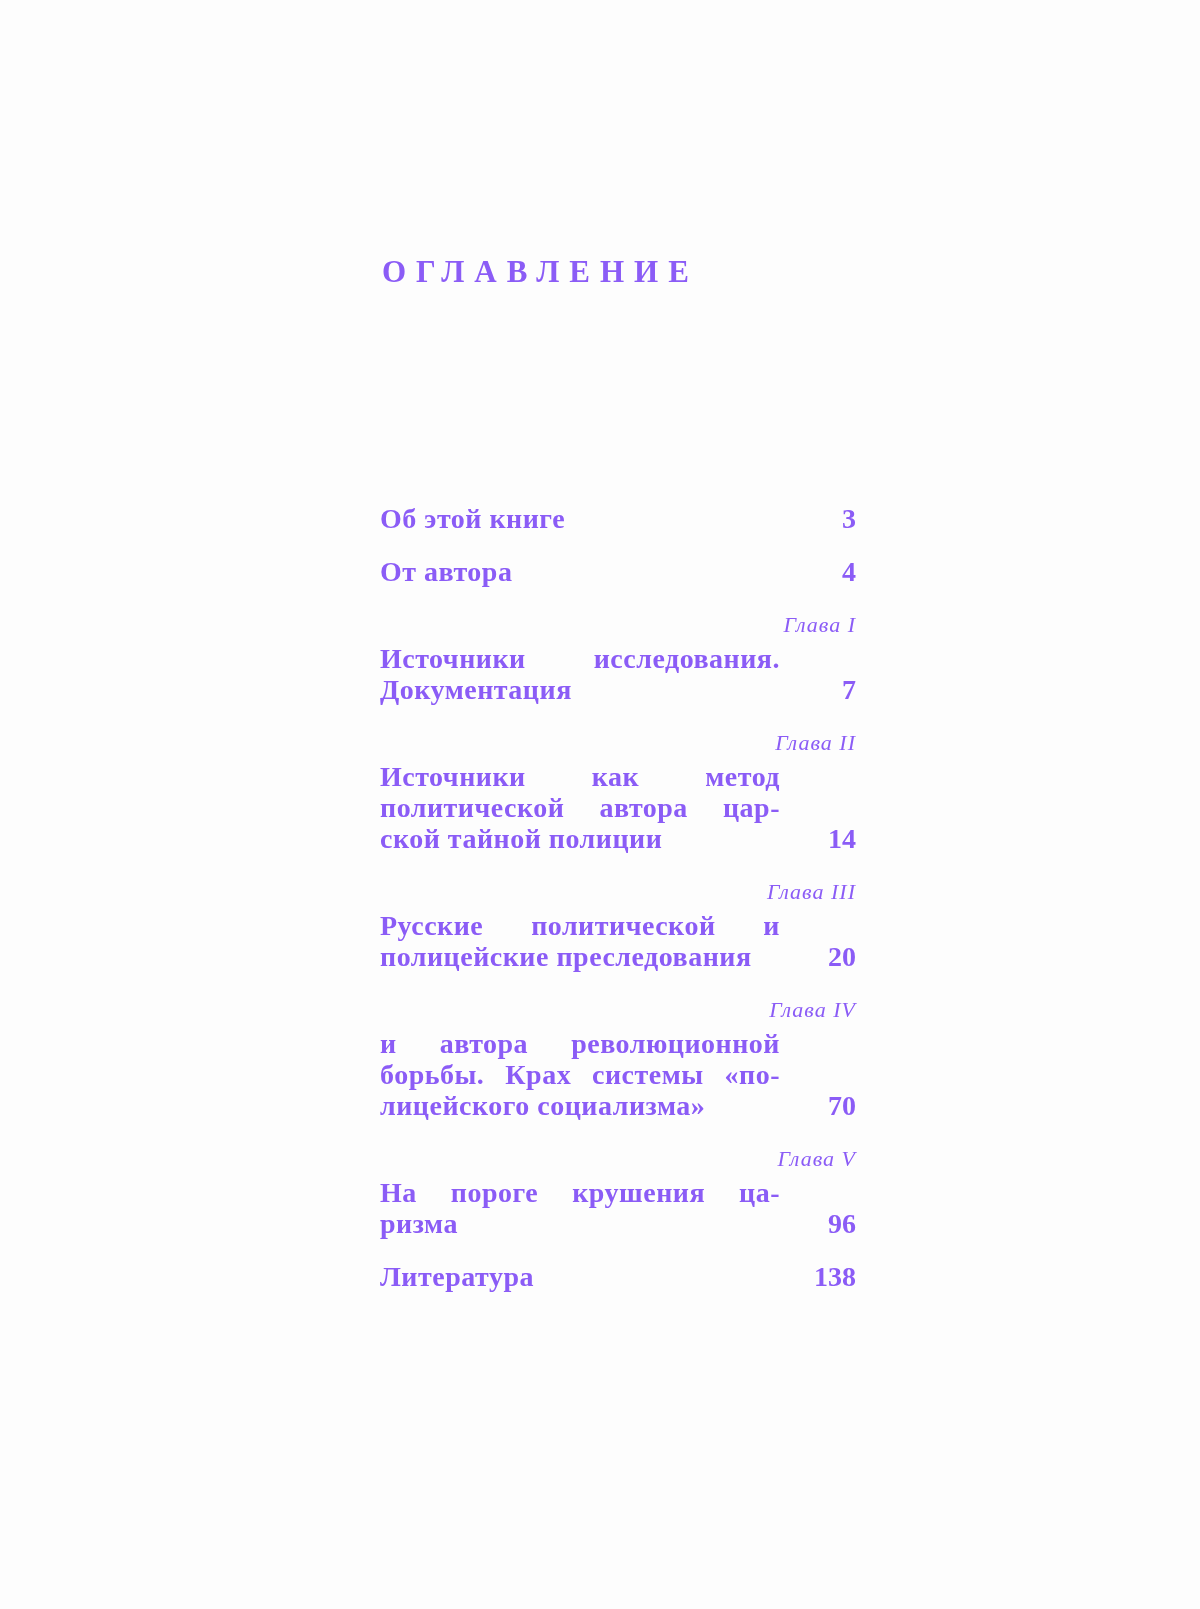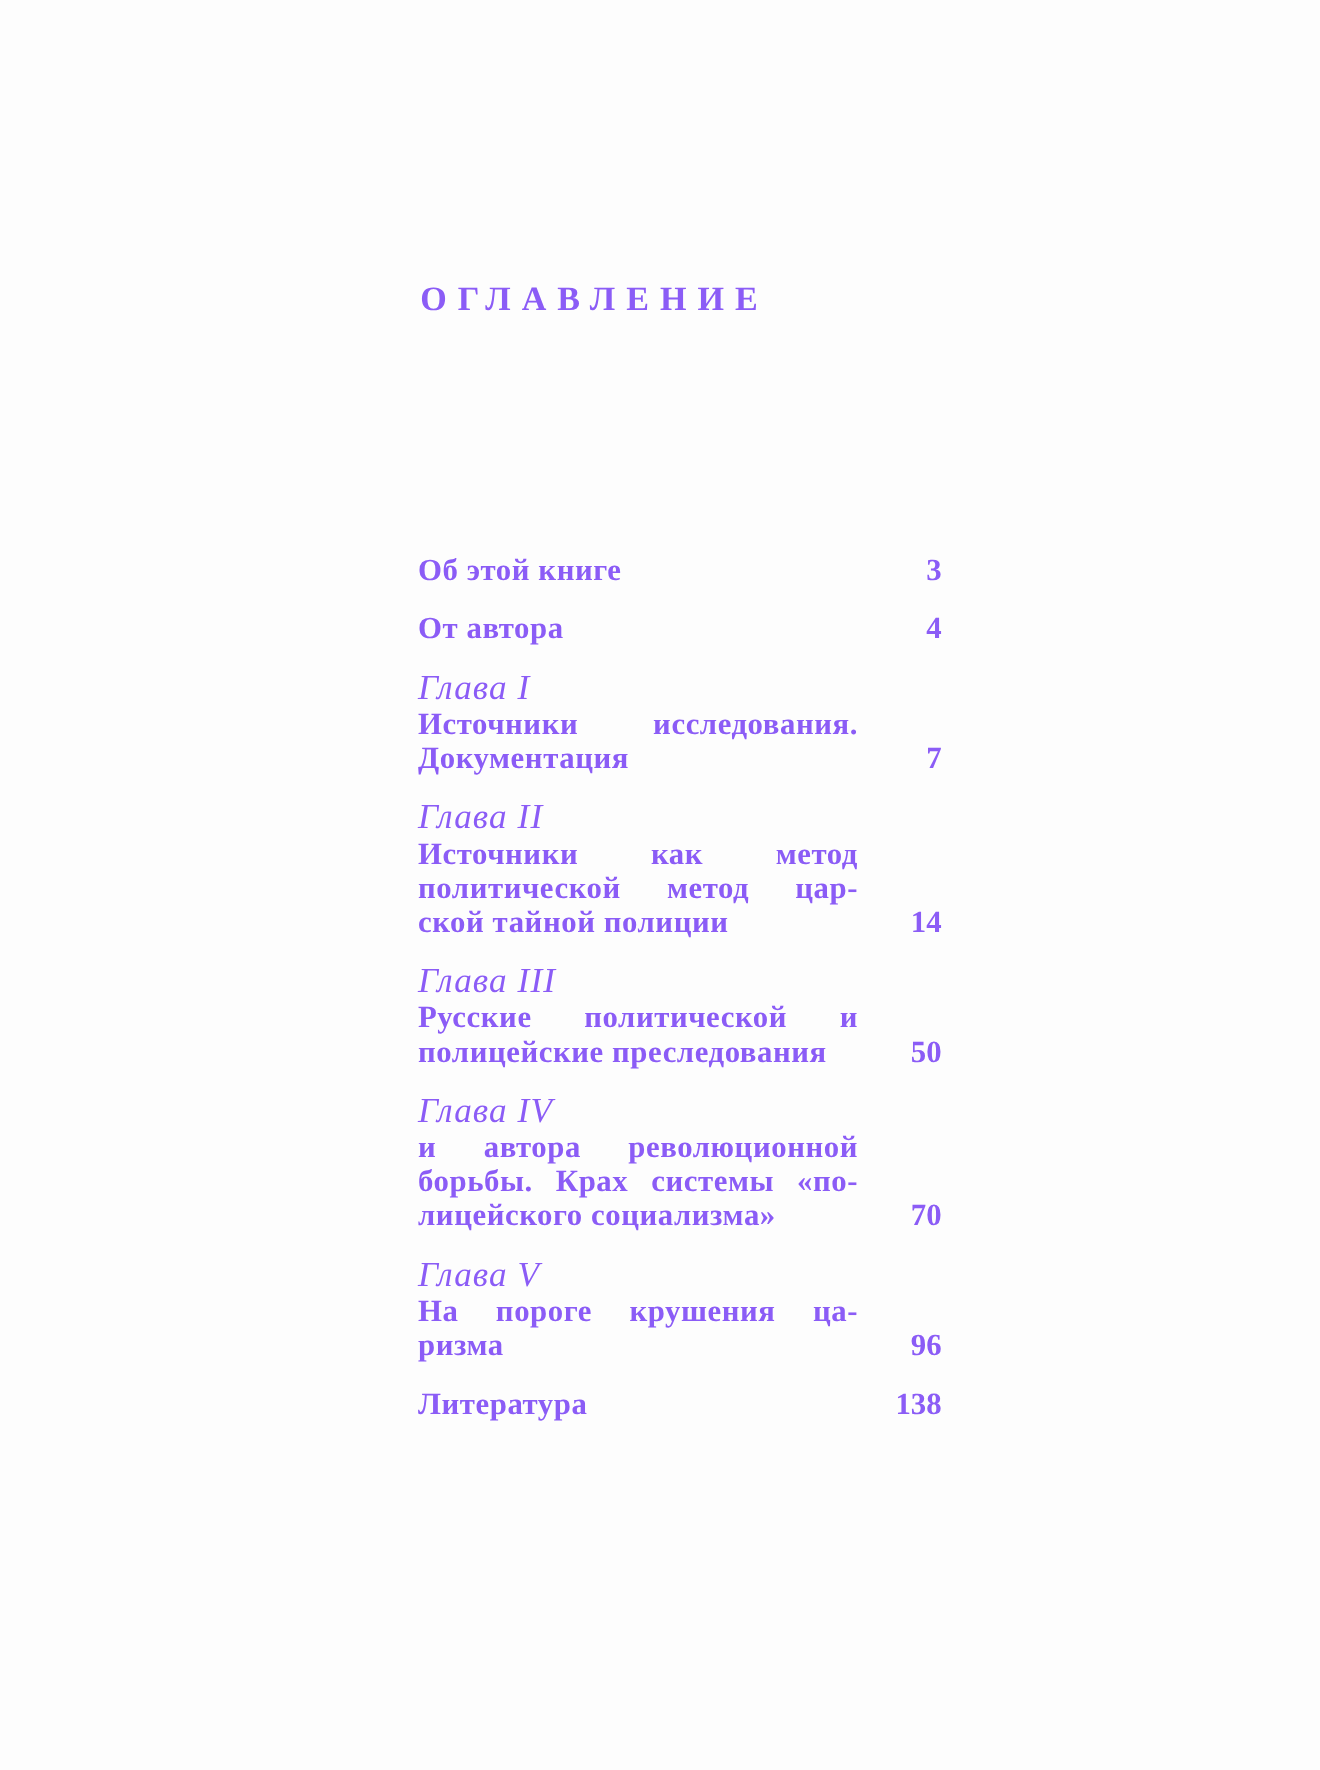--- a/index.html
+++ b/index.html
@@ -32,24 +32,25 @@
   }
   .toc {
     width: 476px;
   }
   .entry {
     position: relative;
     margin-bottom: 22px;
   }
   .chapter {
     font-style: italic;
-    font-size: 32px;
+    font-size: 22px;
     line-height: 31px;
     margin-bottom: 3px;
     letter-spacing: 1px;
+    text-align: right;
   }
   .title-lines {
     width: 400px;
     font-weight: 700;
     font-size: 28px;
     letter-spacing: 0.5px;
   }
   .line {
     line-height: 31px;
     text-align: left;
@@ -96,33 +97,33 @@
             <div class="line just">Источники исследования.</div>
             <div class="line">Документация</div>
           </div>
     <span class="page-num">7</span>
   </div>
 
   <div class="entry">
     <div class="chapter">Глава II</div>
     <div class="title-lines">
             <div class="line just">Источники как метод</div>
-            <div class="line just">политической метод цар-</div>
+            <div class="line just">политической автора цар-</div>
             <div class="line">ской тайной полиции</div>
           </div>
     <span class="page-num">14</span>
   </div>
 
   <div class="entry">
     <div class="chapter">Глава III</div>
     <div class="title-lines">
             <div class="line just">Русские политической и</div>
             <div class="line">полицейские преследования</div>
           </div>
-    <span class="page-num">50</span>
+    <span class="page-num">20</span>
   </div>
 
   <div class="entry">
     <div class="chapter">Глава IV</div>
     <div class="title-lines">
             <div class="line just">и автора революционной</div>
             <div class="line just">борьбы. Крах системы «по-</div>
             <div class="line">лицейского социализма»</div>
           </div>
     <span class="page-num">70</span>

